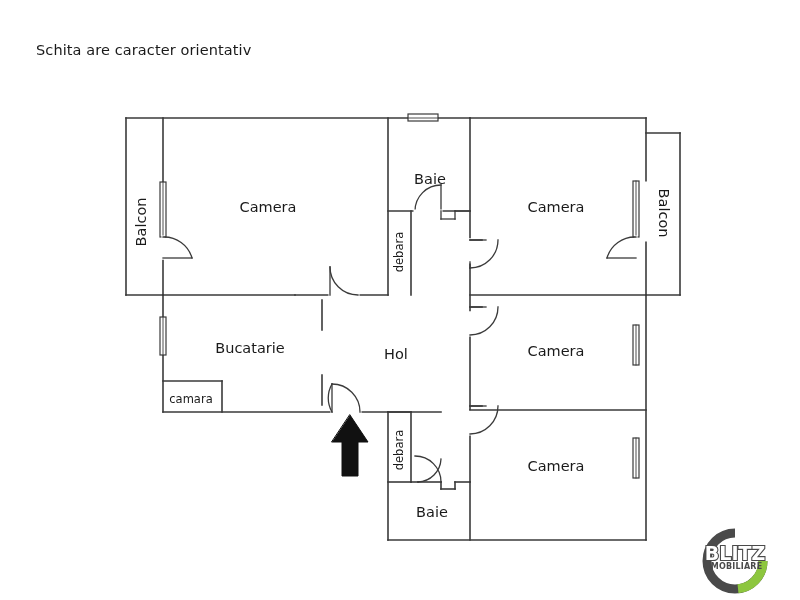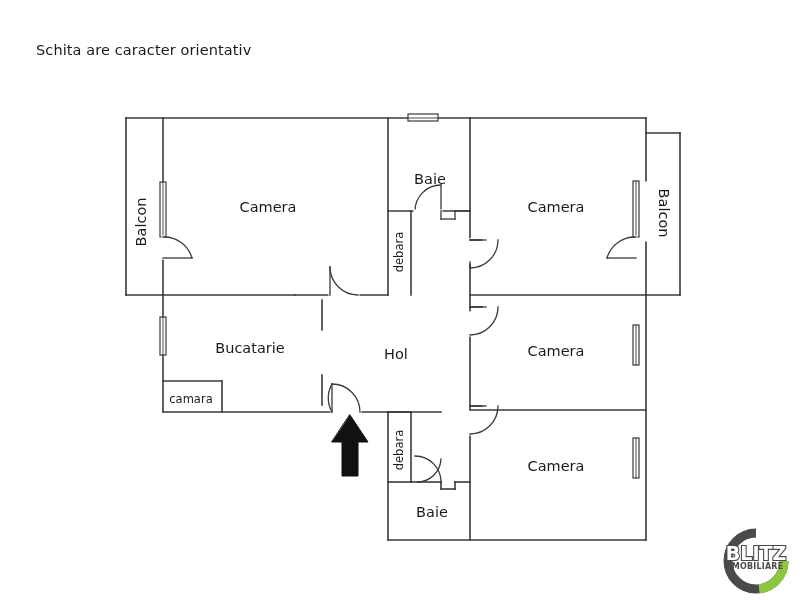--- a/index.html
+++ b/index.html
@@ -42,21 +42,21 @@
     font-size: 14.5px;
     fill: #1a1a1a;
     text-anchor: middle;
     dominant-baseline: middle;
   }
   .rlabel.small {
     font-size: 11.5px;
   }
   .logo-wrap {
     position: absolute;
-    left: 721px;
+    left: 700px;
     top: 528px;
     width: 70px;
     height: 66px;
   }
 </style>
 </head>
 <body>
 
 <div id="page">
 

